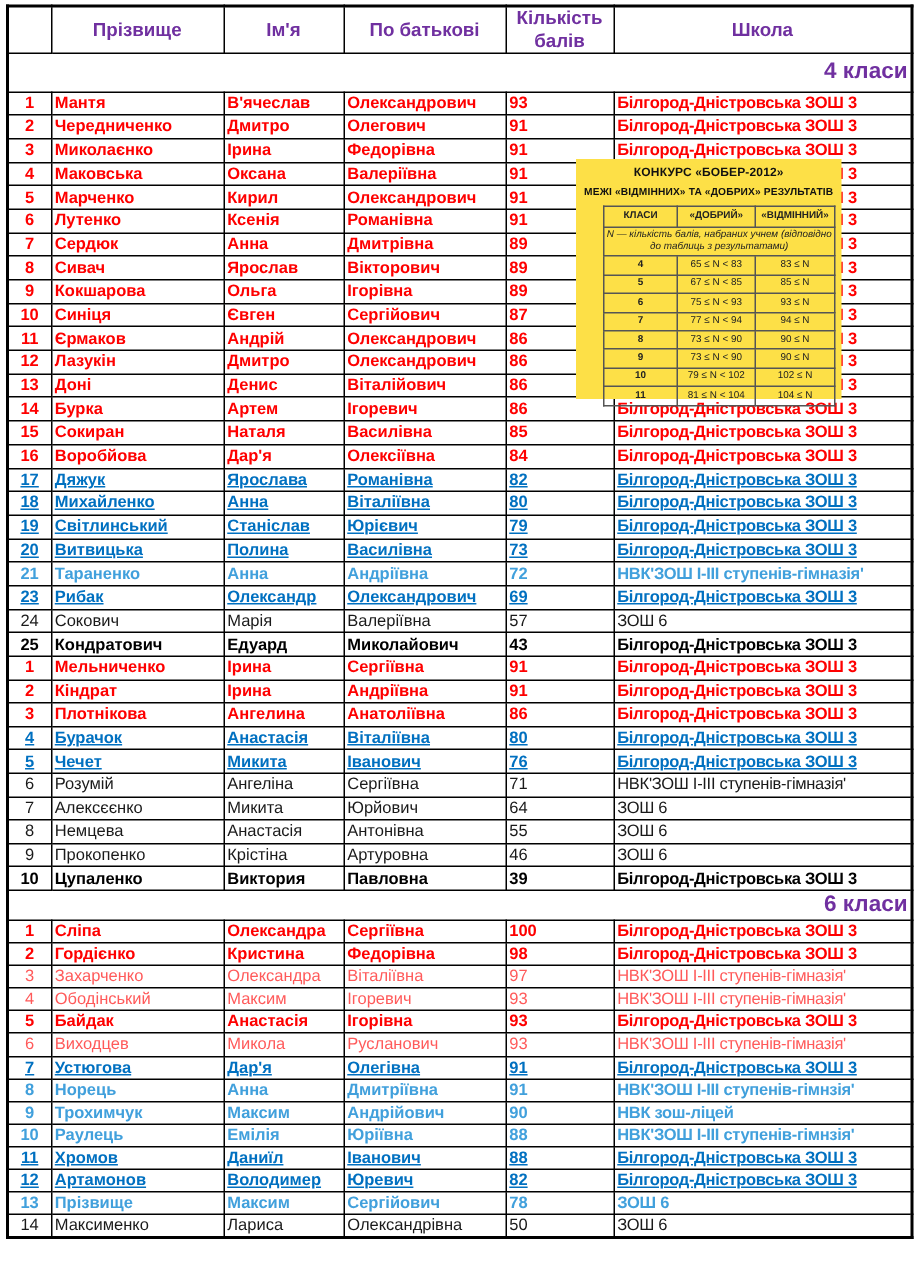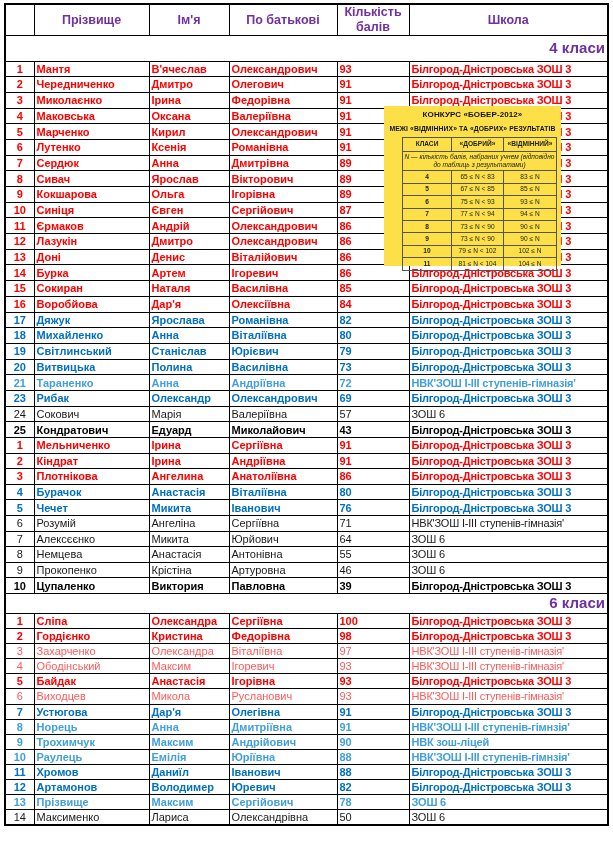--- a/index.html
+++ b/index.html
@@ -21,21 +21,21 @@
   tr.s1{height:15.6px;}
   tr.s2{height:15.1px;}
 
   td.num{text-align:center;padding:0;}
   td.surname,td.name,td.patronymic{padding-left:5px;}
   td.score{text-align:left;}
   td.school{padding-left:4px;letter-spacing:-0.2px;}
 
   tr.red{color:#FE0000;font-weight:bold;}
   tr.red-light{color:#FF5A5A;font-weight:normal;}
-  tr.blue{color:#0070C0;font-weight:bold;}
+  tr.blue{color:#0070C0;font-weight:bold;text-decoration:underline;}
   tr.blue-light{color:#41A0DC;font-weight:bold;}
   tr.black{color:#1A1A1A;font-weight:normal;}
   tr.black-bold{color:#000;font-weight:bold;}
 
   
   .overlay{position:absolute;left:384px;top:106px;width:177px;height:160px;background:#fde047;z-index:5;text-align:center;box-sizing:border-box;padding-top:4px;}
   .ov-title{font-size:8px;font-weight:bold;color:#111;letter-spacing:0.1px;}
   .ov-sub{font-size:6.8px;font-weight:bold;color:#111;margin-top:6px;letter-spacing:0.1px;}
   table.ov{border-collapse:collapse;margin:5px 0 0 18px;width:154px;table-layout:fixed;}
   table.ov th, table.ov td{border:1px solid #555;font-size:6.6px;color:#222;padding:1px 0;line-height:1.25;overflow:hidden;}

